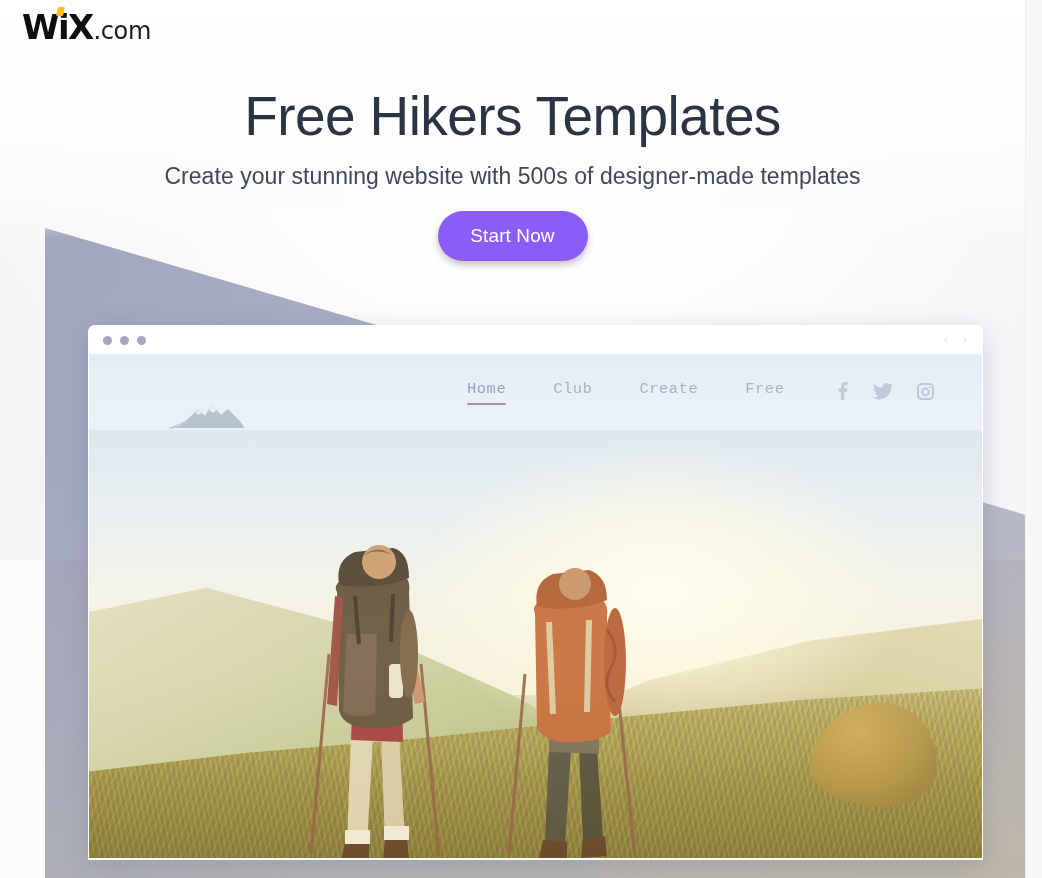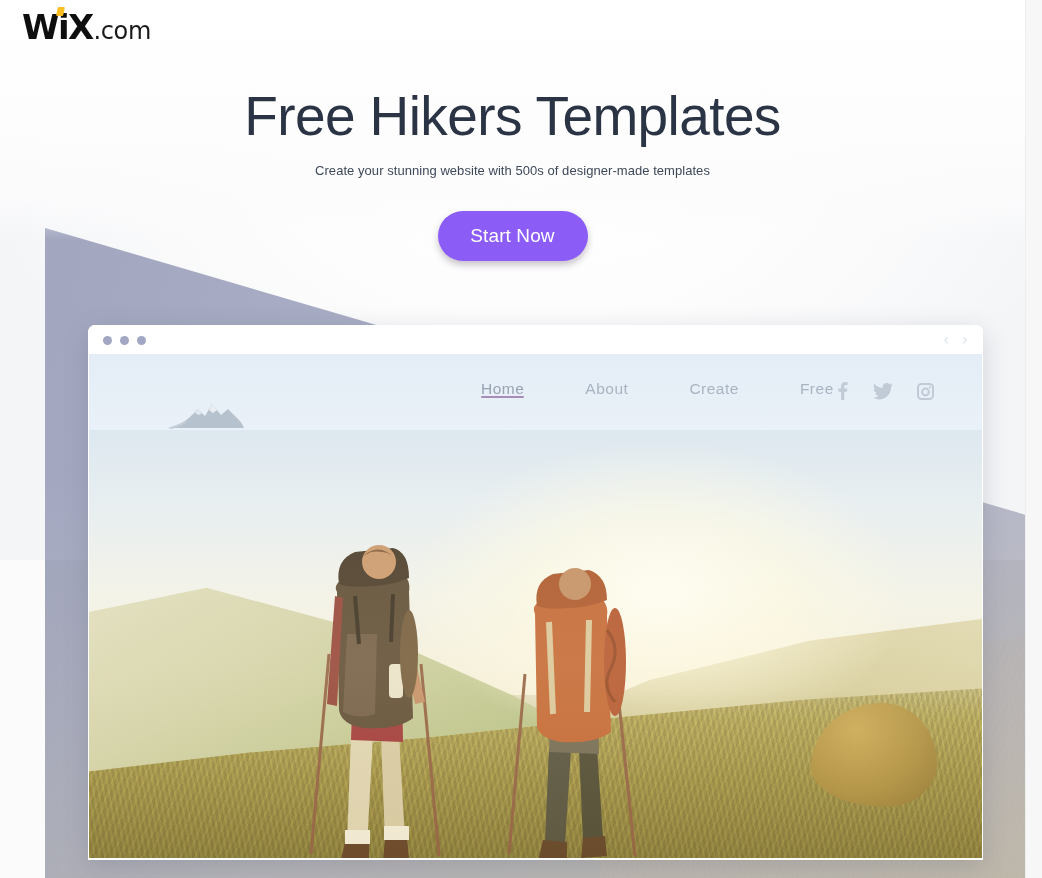--- a/index.html
+++ b/index.html
@@ -175,21 +175,21 @@
     font-weight: 300;
     letter-spacing: -.6px;
     color: #2b3445;
     line-height: 1.05;
     white-space: nowrap;
   }
   .hero-sub {
     position: absolute;
     left: 0; top: 163px; width: 1025px;
     font-family: "Liberation Sans", sans-serif;
-    font-size: 13px;
+    font-size: 23px;
     font-weight: 400;
     color: #3d4859;
     letter-spacing: .05px;
   }
   .cta-wrap {
     position: absolute;
     left: 0; top: 211px; width: 1025px;
     display: flex; justify-content: center;
   }
   .cta-btn {
@@ -266,26 +266,26 @@
     margin-top: 1px;
   }
   .site-nav {
     position: absolute;
     left: 378px; top: 26px;
     display: flex;
     gap: 47px;
   }
   .nav-link {
     position: relative;
-    font-family: Liberation Sans, sans-serif;
+    font-family: Liberation Mono, monospace;
     font-size: 15.5px;
     color: #a9b4c2;
     letter-spacing: .5px;
     cursor: pointer;
-    margin-left: 14px;
+    padding-bottom: 7px;
   }
   .nav-link.active { color: #98a3b3; }
   .nav-link.active::after {
     content: "";
     position: absolute;
     left: 0; bottom: 0;
     width: 100%; height: 2.5px;
     background: #a78bb8;
     border-radius: 1px;
   }
@@ -425,21 +425,21 @@
           <path d="M2 30 C10 28 16 24 22 19 L30 11 L37 18 L44 6 L53 17 L60 11 L70 21 C73 24 75 27 76 30 L62 30 L48 30 L30 30 Z" fill="#b6c2ce"></path>
           <path d="M44 6 L49 12 L45 15 L41 12 Z" fill="#e9eef4"></path>
           <path d="M30 11 L34 15 L31 17 L27 15 Z" fill="#e3e9f0"></path>
           <path d="M0 30 C8 27 14 25 20 22 C16 27 10 29 4 31 Z" fill="#c4ced9"></path>
         </svg>
         <div class="brand-name">The Hikers Club</div>
       </div>
 
       <nav class="site-nav">
         <span class="nav-link active">Home</span>
-        <span class="nav-link">About</span>
+        <span class="nav-link">Club</span>
         <span class="nav-link">Create</span>
         <span class="nav-link">Free</span>
       </nav>
 
       <div class="site-social">
         <svg class="soc" width="14" height="18" viewBox="0 0 14 18">
           <path d="M9.3 18V9.8h2.7l.4-3.2H9.3V4.6c0-.9.3-1.5 1.6-1.5h1.7V.2C12.3.1 11.3 0 10.2 0 7.8 0 6.1 1.5 6.1 4.2v2.4H3.4v3.2h2.7V18z" fill="#aab6c4"></path>
         </svg>
         <svg class="soc" width="20" height="17" viewBox="0 0 20 17">
           <path d="M20 2c-.7.3-1.5.6-2.4.7.8-.5 1.5-1.3 1.8-2.3-.8.5-1.7.8-2.6 1C16 .5 14.9 0 13.7 0c-2.3 0-4.1 1.9-4.1 4.1 0 .3 0 .6.1.9C6.3 4.9 3.3 3.3 1.4.8c-.4.6-.6 1.3-.6 2.1 0 1.4.7 2.7 1.8 3.4-.7 0-1.3-.2-1.9-.5 0 2 1.4 3.7 3.3 4.1-.3.1-.7.1-1.1.1-.3 0-.5 0-.8-.1.5 1.6 2 2.8 3.8 2.9-1.4 1.1-3.2 1.8-5.1 1.8H0c1.8 1.2 4 1.8 6.3 1.8 7.5 0 11.7-6.3 11.7-11.8v-.5C18.8 3.5 19.5 2.8 20 2z" fill="#aab6c4"></path>

